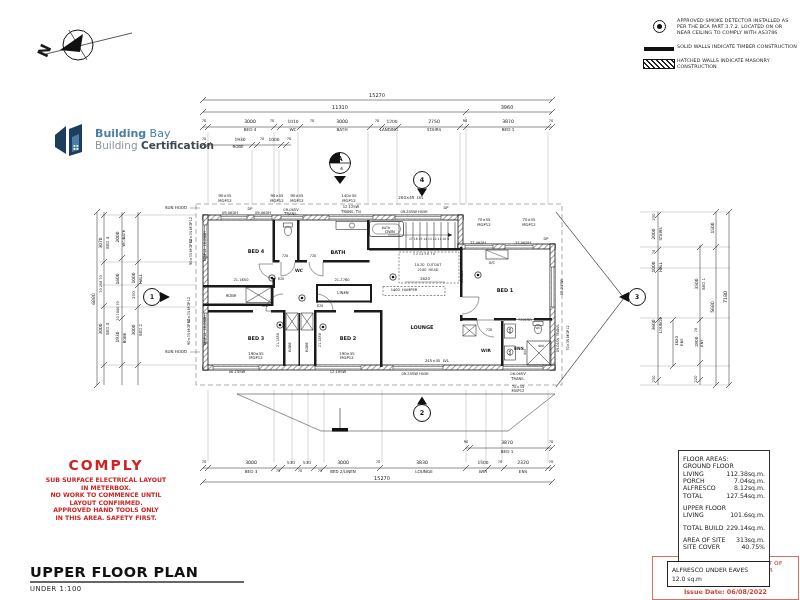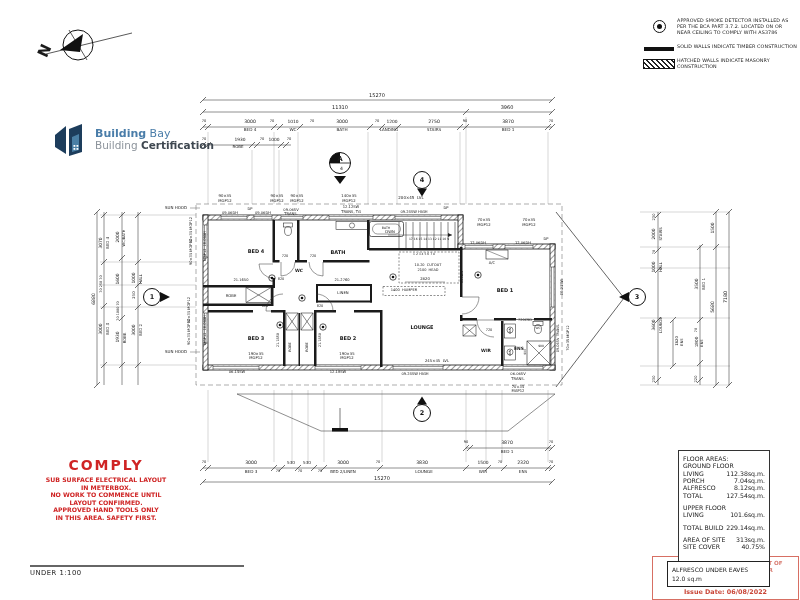--- a/index.html
+++ b/index.html
@@ -699,17 +699,18 @@
     <div style="top:18px">Approval No.: 20222390</div>
     <div style="top:31px" class="s4">Issue Date: 06/08/2022</div>
   </div>
 
   <div class="alf">
     <div>ALFRESCO  UNDER  EAVES</div>
     <div>12.0  sq.m</div>
   </div>
 
   <div class="title">
+    <div class="title-main">UPPER FLOOR PLAN</div>
     <div class="title-rule"></div>
     <div class="title-scale">UNDER   1:100</div>
   </div>
 
 </div>
 
 </body></html>

